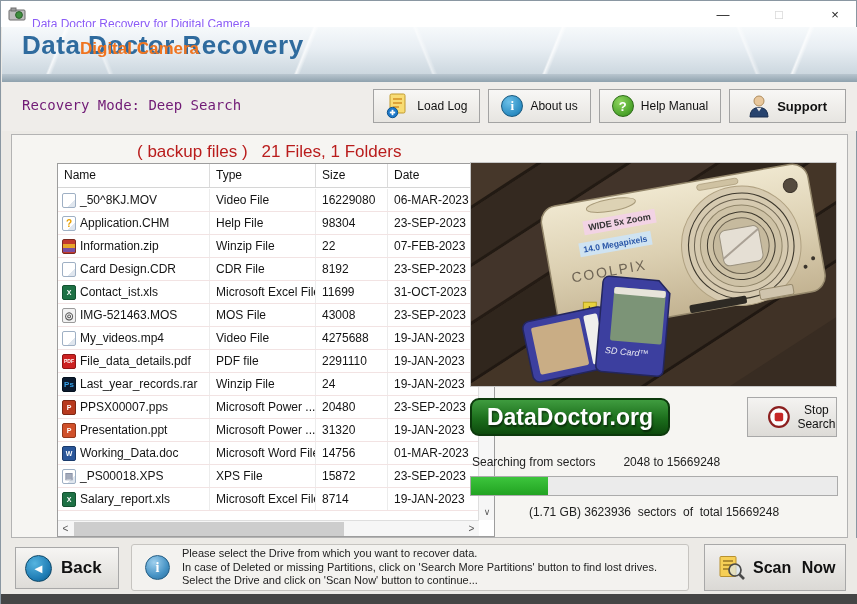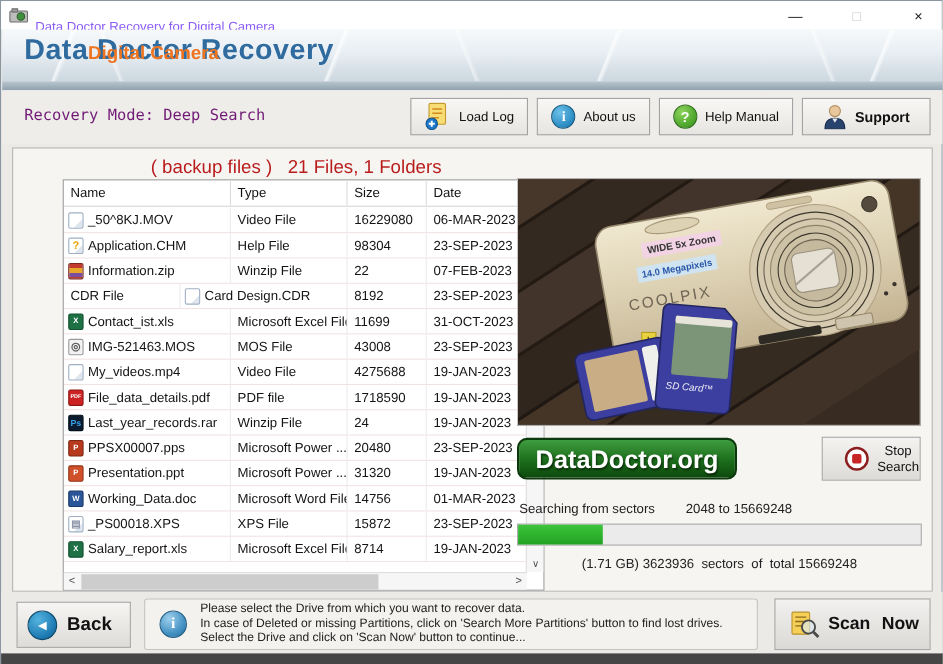--- a/index.html
+++ b/index.html
@@ -212,25 +212,25 @@
           <div class="file-row">
     <div class="cell c-name">
       <span class="fi fi-zip"></span>
       <span class="lbl">Information.zip</span>
     </div>
     <div class="cell c-type">Winzip File</div>
     <div class="cell c-size">22</div>
     <div class="cell c-date">07-FEB-2023</div>
   </div>
           <div class="file-row">
-    <div class="cell c-type">CDR File</div>
     <div class="cell c-name">
       <span class="fi fi-file"></span>
       <span class="lbl">Card Design.CDR</span>
     </div>
+    <div class="cell c-type">CDR File</div>
     <div class="cell c-size">8192</div>
     <div class="cell c-date">23-SEP-2023</div>
   </div>
           <div class="file-row">
     <div class="cell c-name">
       <span class="fi fi-xls">X</span>
       <span class="lbl">Contact_ist.xls</span>
     </div>
     <div class="cell c-type">Microsoft Excel File</div>
     <div class="cell c-size">11699</div>
@@ -253,21 +253,21 @@
     <div class="cell c-type">Video File</div>
     <div class="cell c-size">4275688</div>
     <div class="cell c-date">19-JAN-2023</div>
   </div>
           <div class="file-row">
     <div class="cell c-name">
       <span class="fi fi-pdf">PDF</span>
       <span class="lbl">File_data_details.pdf</span>
     </div>
     <div class="cell c-type">PDF file</div>
-    <div class="cell c-size">1718590</div>
+    <div class="cell c-size">2291110</div>
     <div class="cell c-date">19-JAN-2023</div>
   </div>
           <div class="file-row">
     <div class="cell c-name">
       <span class="fi fi-ps">Ps</span>
       <span class="lbl">Last_year_records.rar</span>
     </div>
     <div class="cell c-type">Winzip File</div>
     <div class="cell c-size">24</div>
     <div class="cell c-date">19-JAN-2023</div>

